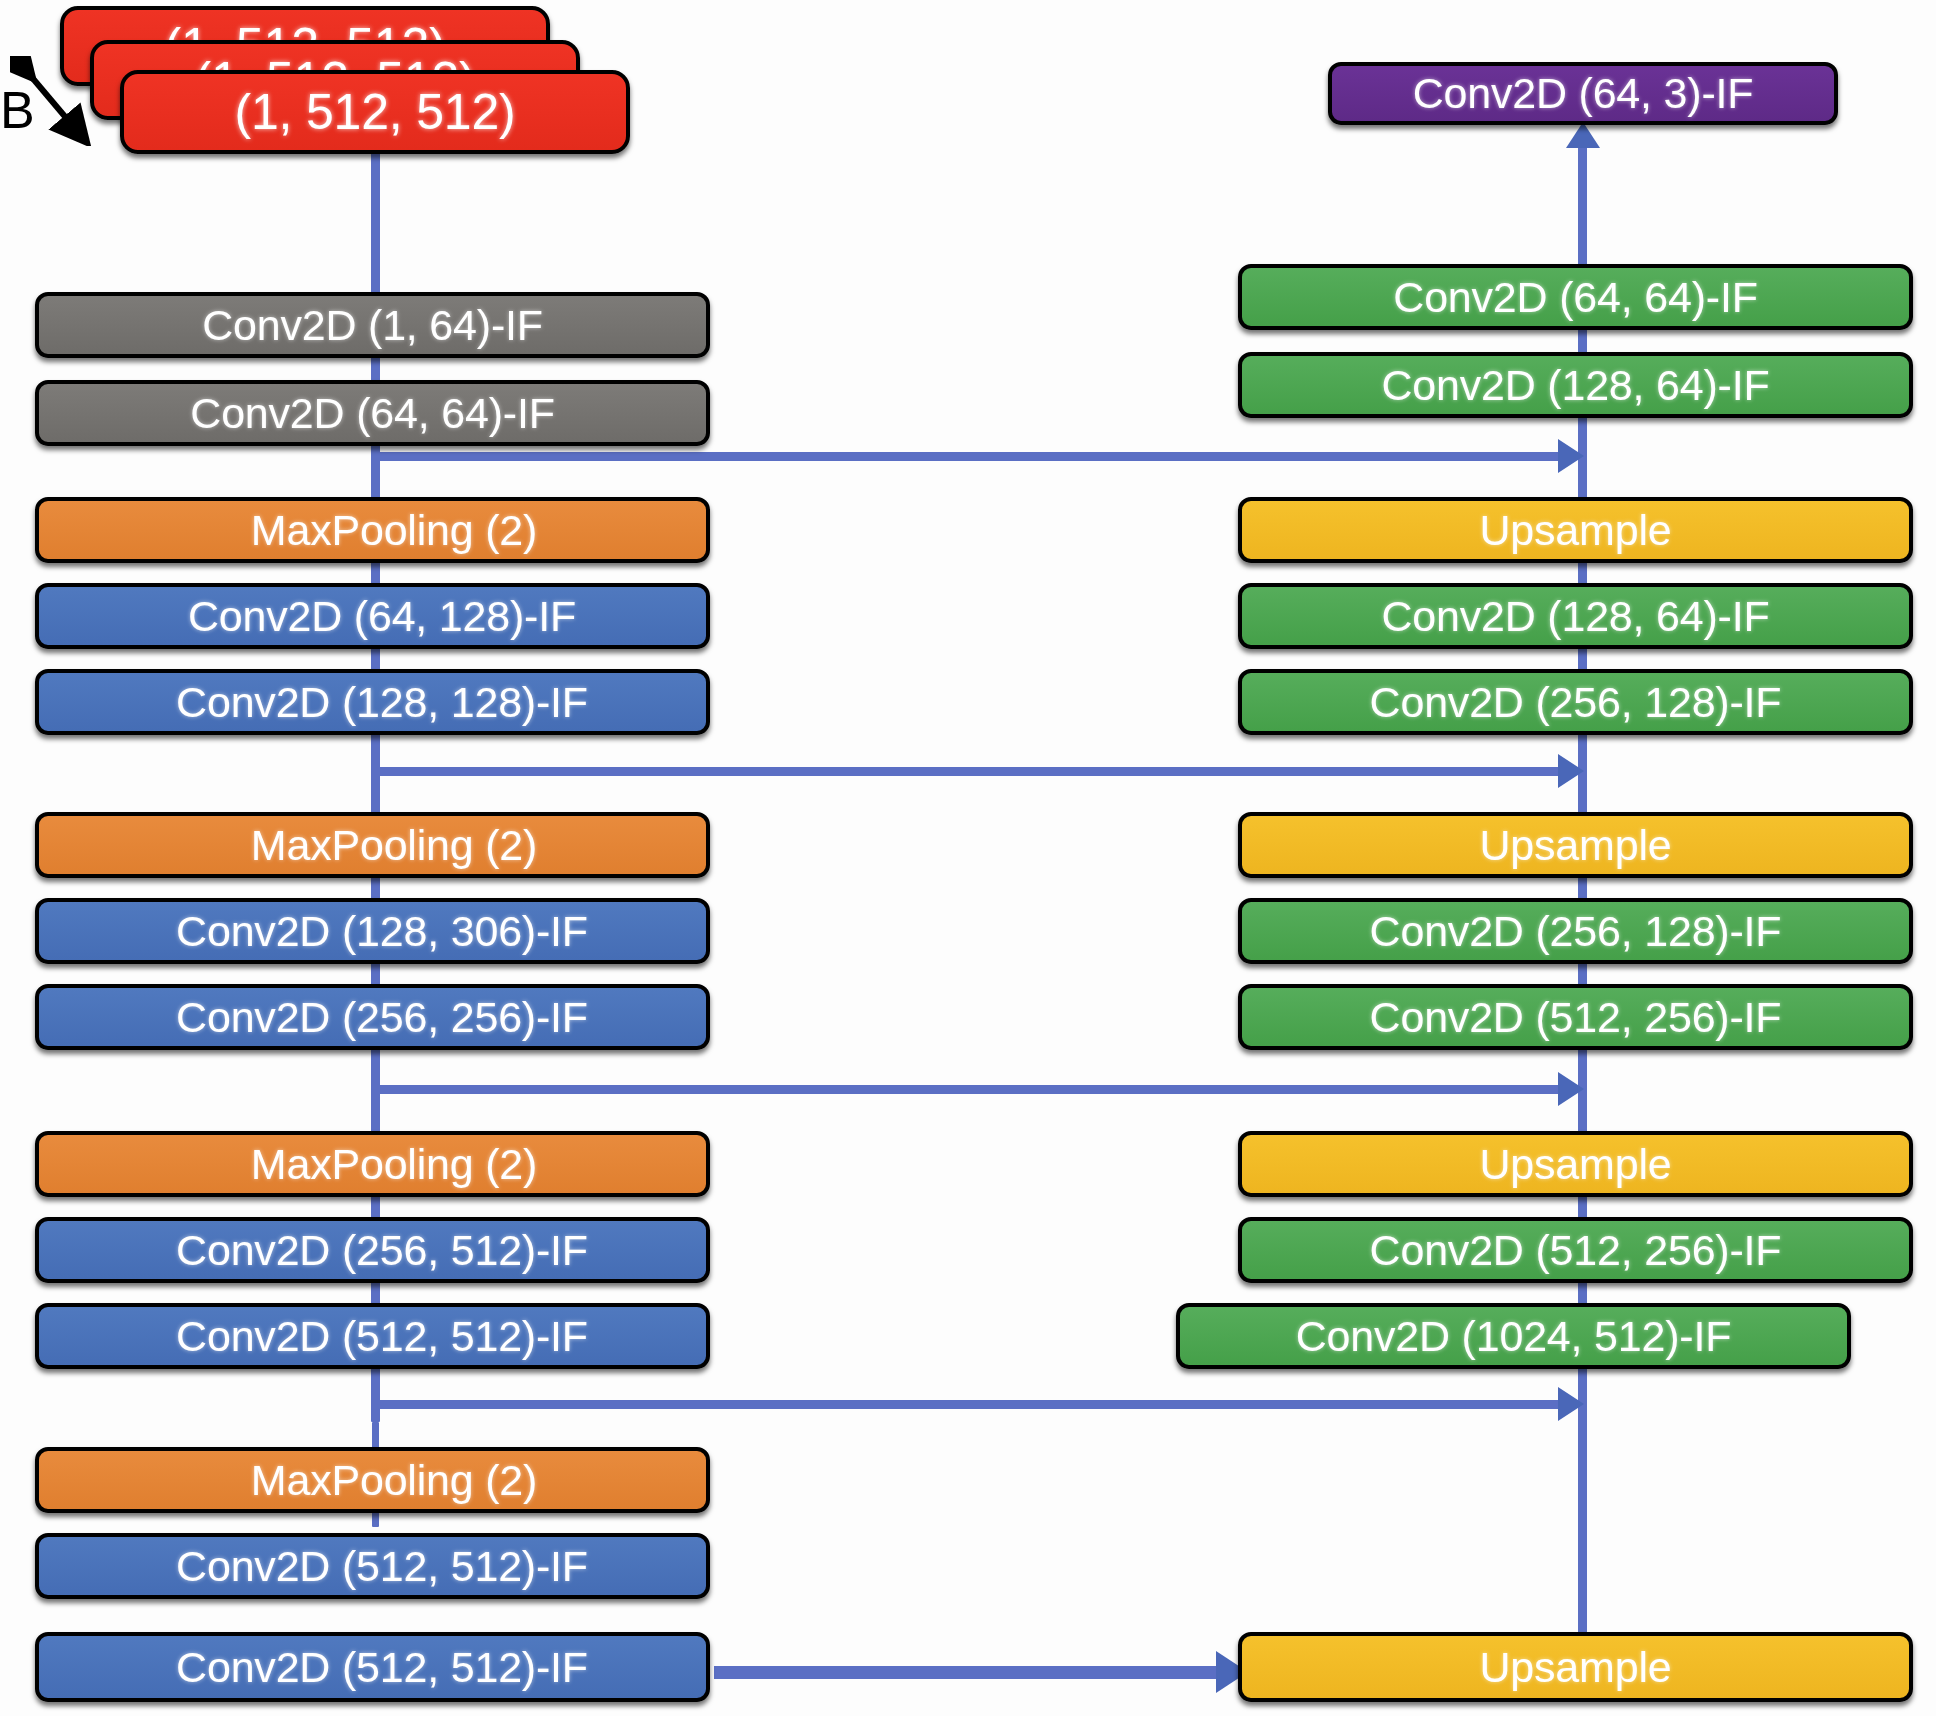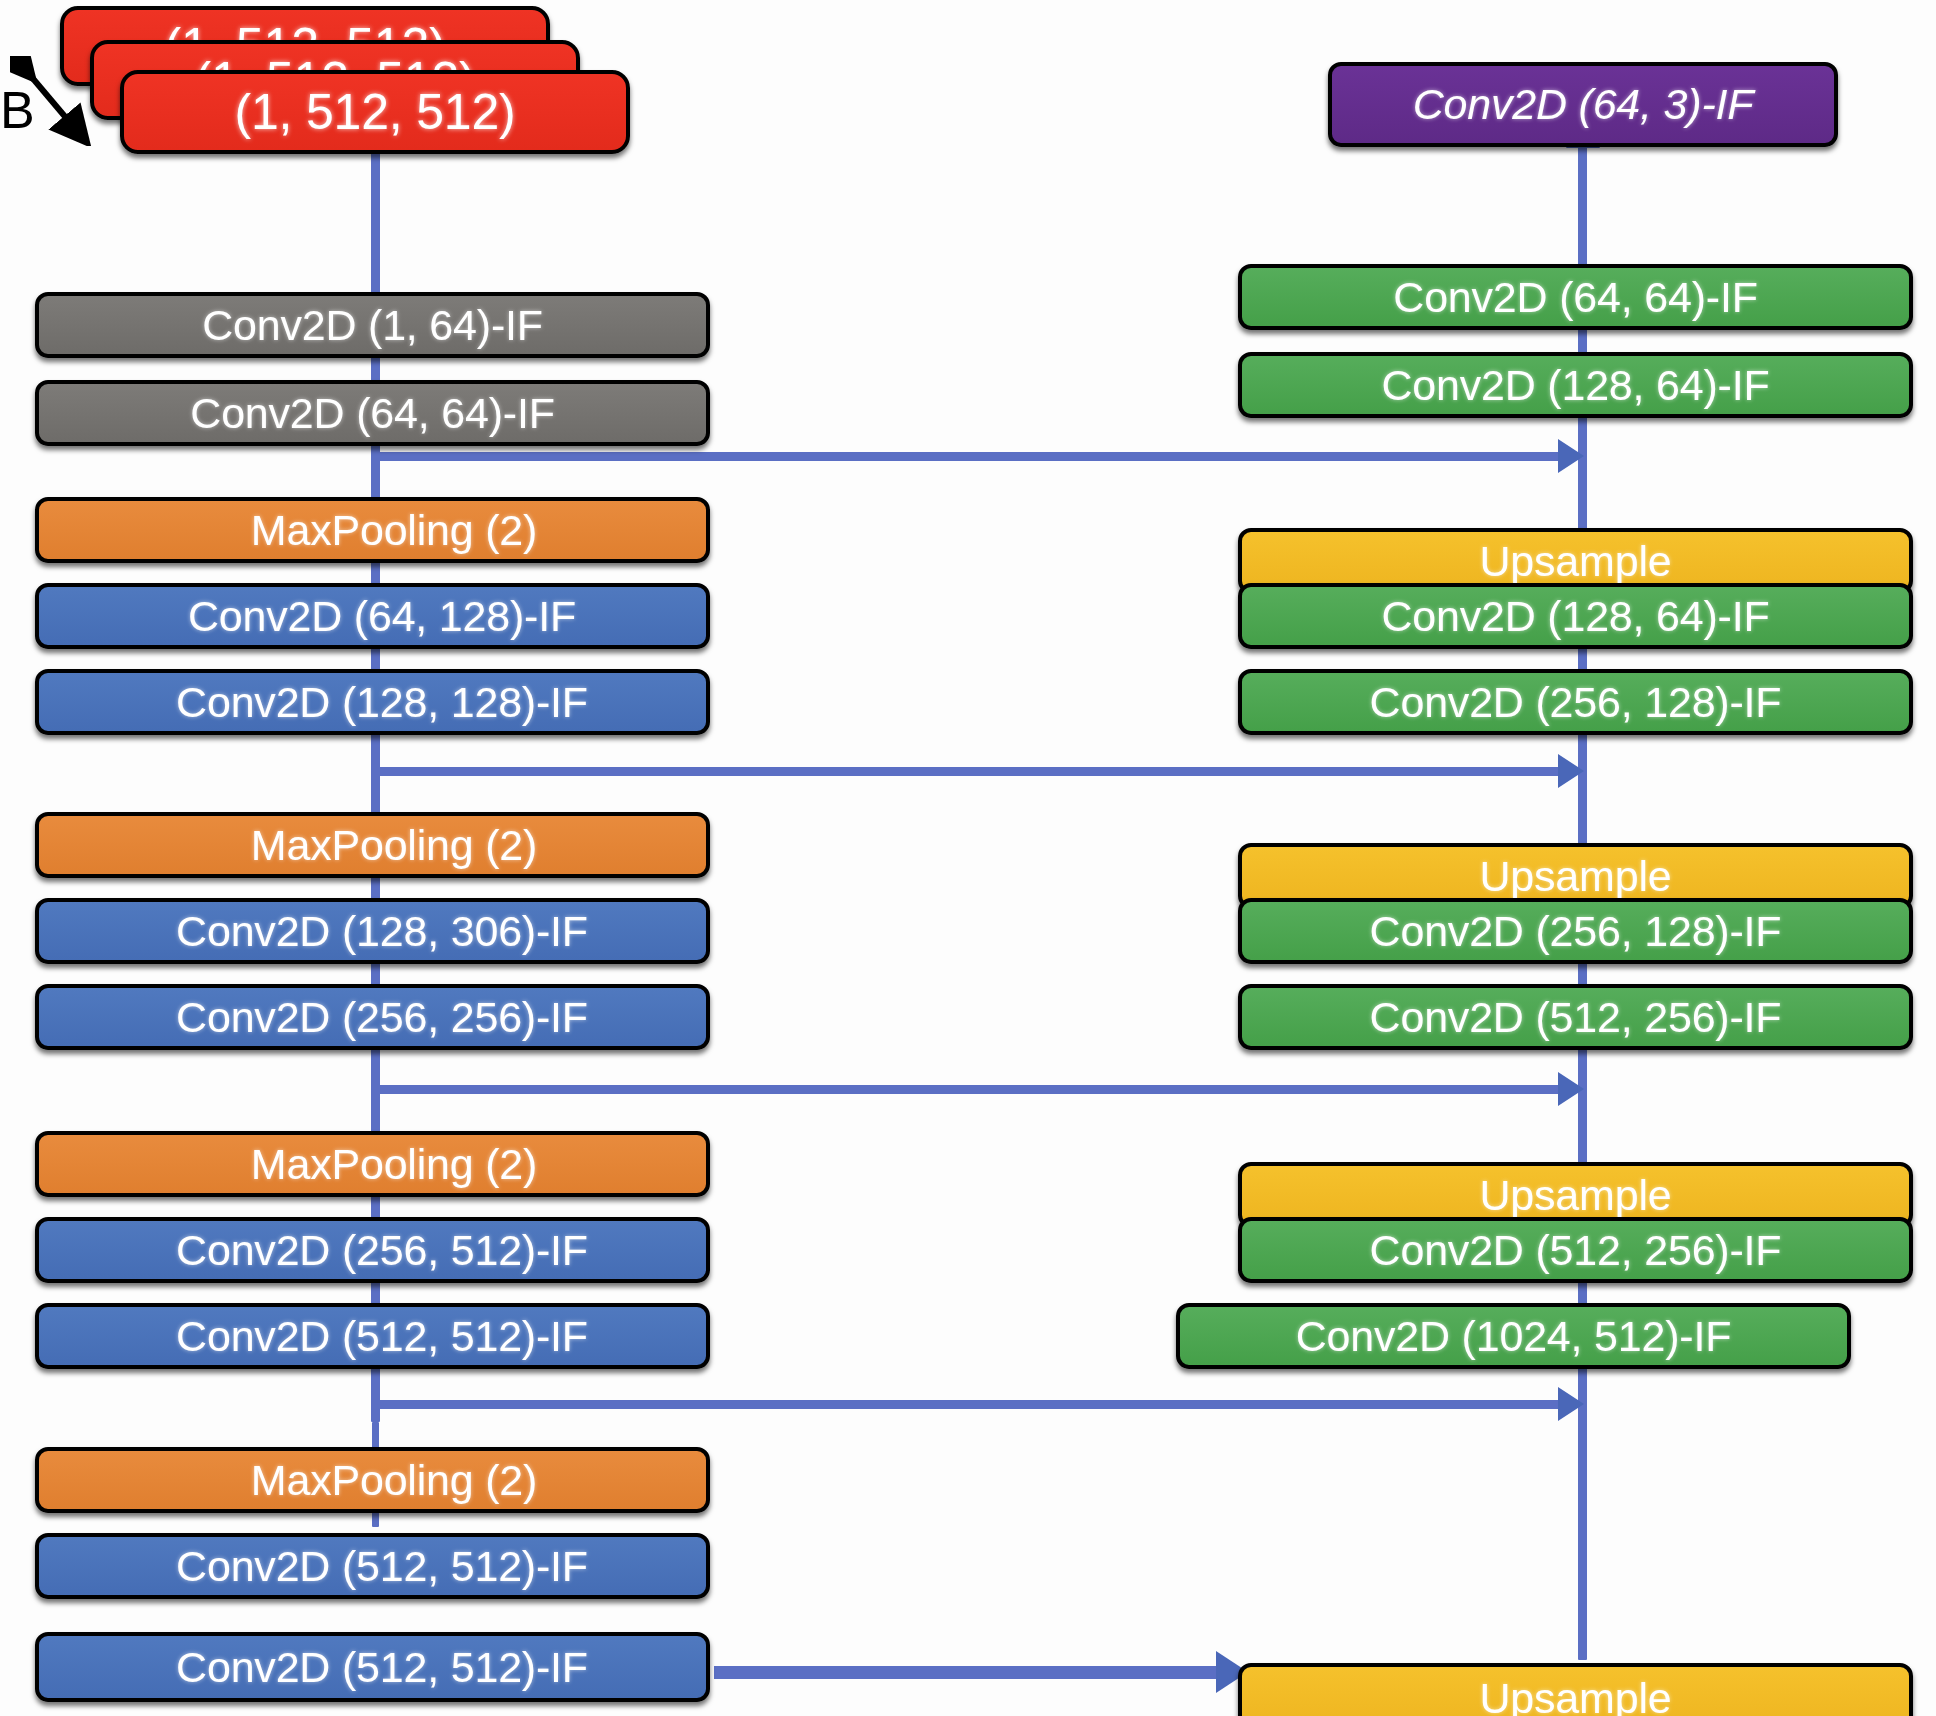--- a/index.html
+++ b/index.html
@@ -73,21 +73,21 @@
     font-size: 43px;
     letter-spacing: -0.2px;
     white-space: nowrap;
     text-shadow: 0 0 4px rgba(255,255,255,0.55);
     box-shadow: 0 4px 5px rgba(0,0,0,0.55);
   }
   .block.gray   { background: linear-gradient(180deg,#7d7b78 0%, #6e6c69 100%); margin-top: 28px; }
   .block.orange { background: linear-gradient(180deg,#e88b3d 0%, #e07f2f 100%); padding-left: 43px; }
   .block.blue   { background: linear-gradient(180deg,#5079bf 0%, #456db5 100%); padding-left: 19px; }
   .block.green  { background: linear-gradient(180deg,#56ad5b 0%, #45a049 100%); }
-  .block.yellow { background: linear-gradient(180deg,#f5c12c 0%, #eeb520 100%); margin-top: 31px; }
+  .block.yellow { background: linear-gradient(180deg,#f5c12c 0%, #eeb520 100%); }
   .block.purple { background: linear-gradient(180deg,#6a3296 0%, #5e2a87 100%); }
   .block.red    { background: linear-gradient(180deg,#ef3324 0%, #e32b1c 100%); }
 
   .block.red {
     border-radius: 18px;
     font-size: 50px;
     text-shadow: 0 0 5px rgba(255,255,255,0.75);
   }
 
   
@@ -155,21 +155,21 @@
   <div class="block blue" style="left:35px; top:984px;  width:675px; height:66px;">Conv2D (256, 256)-IF</div>
 
   <div class="block orange" style="left:35px; top:1131px; width:675px; height:66px;">MaxPooling (2)</div>
   <div class="block blue" style="left:35px; top:1217px; width:675px; height:66px;">Conv2D (256, 512)-IF</div>
   <div class="block blue" style="left:35px; top:1303px; width:675px; height:66px;">Conv2D (512, 512)-IF</div>
 
   <div class="block orange" style="left:35px; top:1447px; width:675px; height:66px;">MaxPooling (2)</div>
   <div class="block blue" style="left:35px; top:1533px; width:675px; height:66px;">Conv2D (512, 512)-IF</div>
   <div class="block blue" style="left:35px; top:1632px; width:675px; height:70px;">Conv2D (512, 512)-IF</div>
 
-  <div class="block purple" style="left:1328px; top:62px; width:510px; height:85px;font-style:italic;">Conv2D (64, 3)-IF</div>
+  <div class="block purple" style="left:1328px; top:62px; width:510px; height:63px;">Conv2D (64, 3)-IF</div>
 
   <div class="block green" style="left:1238px; top:264px;  width:675px; height:66px;">Conv2D (64, 64)-IF</div>
   <div class="block green" style="left:1238px; top:352px;  width:675px; height:66px;">Conv2D (128, 64)-IF</div>
 
   <div class="block yellow" style="left:1238px; top:497px;  width:675px; height:66px;">Upsample</div>
   <div class="block green" style="left:1238px; top:583px;  width:675px; height:66px;">Conv2D (128, 64)-IF</div>
   <div class="block green" style="left:1238px; top:669px;  width:675px; height:66px;">Conv2D (256, 128)-IF</div>
 
   <div class="block yellow" style="left:1238px; top:812px;  width:675px; height:66px;">Upsample</div>
   <div class="block green" style="left:1238px; top:898px;  width:675px; height:66px;">Conv2D (256, 128)-IF</div>

